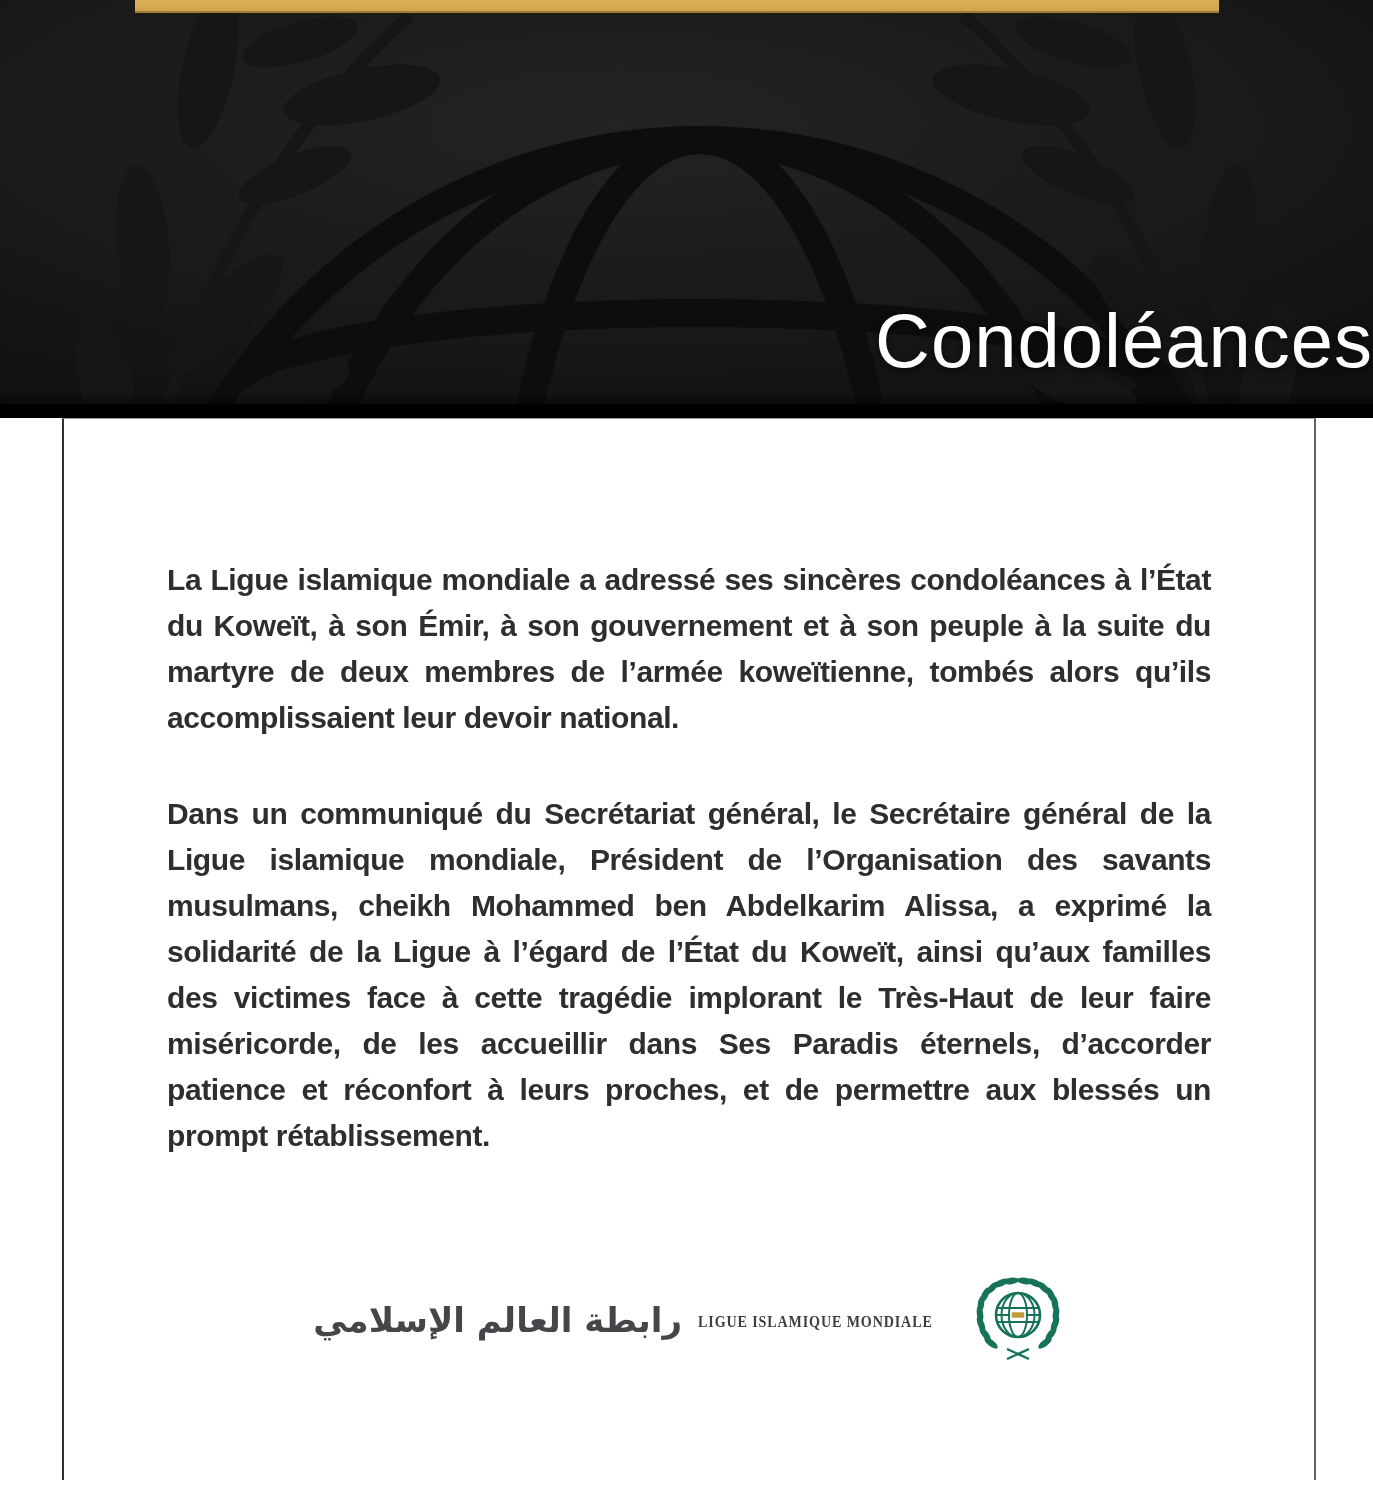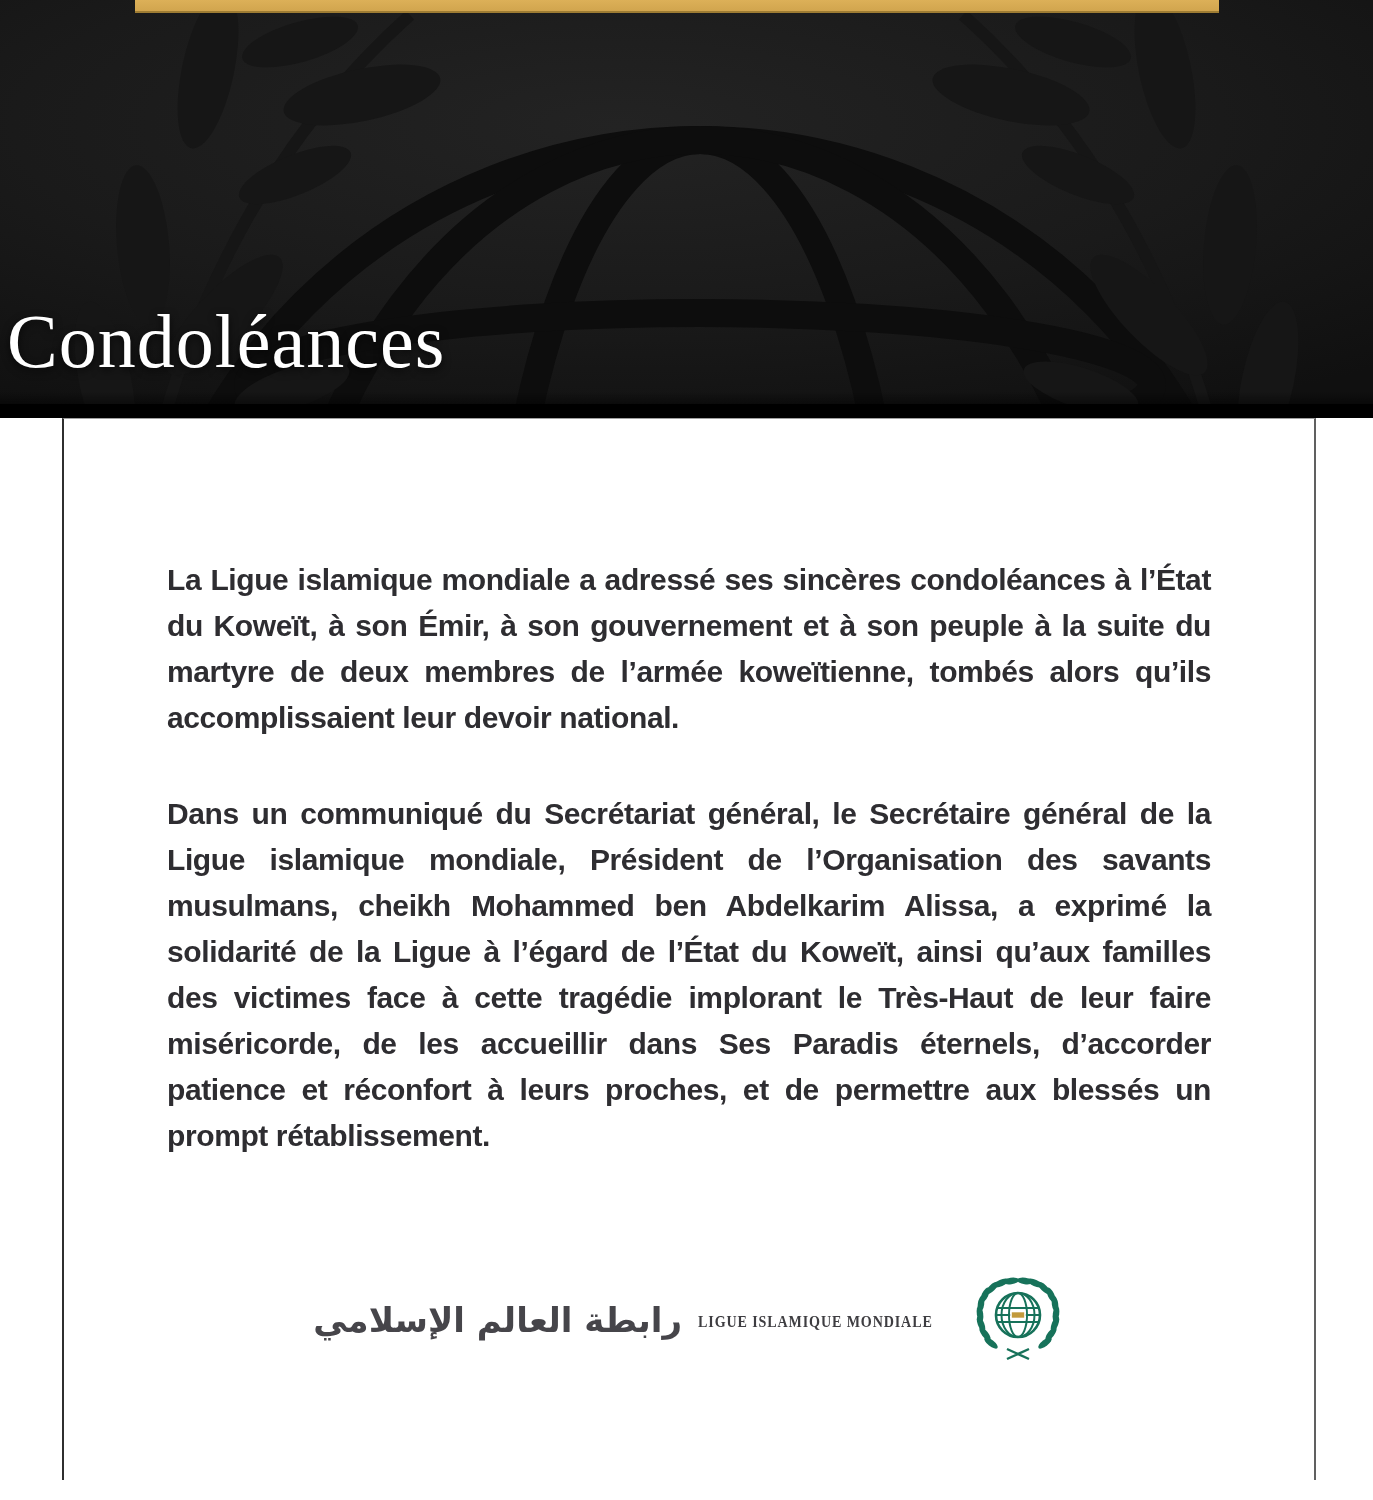--- a/index.html
+++ b/index.html
@@ -6,21 +6,21 @@
   .page{position:relative;width:1373px;height:1500px;overflow:hidden;background:#ffffff;
         font-family:"Liberation Sans",sans-serif;}
 
   
   .hero{position:absolute;left:0;top:0;width:1373px;height:418px;background:#151515;overflow:hidden;}
   .hero-art{position:absolute;left:0;top:0;width:1373px;height:418px;display:block;}
   .gold-bar{position:absolute;left:135px;top:0;width:1084px;height:11px;
             background:linear-gradient(#DCB058,var(--gold,#D1A54E));
             border-bottom:2px solid #9e7c33;z-index:3;}
   .hero-title{position:absolute;left:0;right:0;top:303px;margin:0;z-index:2;
-              text-align:left;color:#ffffff;font-family:Liberation Serif, serif;
+              text-align:right;color:#ffffff;font-family:Liberation Sans, sans-serif;
               font-weight:400;font-size:76px;line-height:1;letter-spacing:1px;
               text-shadow:0 3px 8px rgba(0,0,0,.65);padding-left:7px;}
 
   
   .card{position:absolute;left:62px;top:418px;width:1254px;height:1062px;background:#ffffff;
         border-left:2px solid #2f2f2f;border-right:2px solid #606060;border-top:1px solid #a0a0a0;
         box-sizing:border-box;padding:138px 103px 0 103px;}
   .body-text{margin:0 0 50px 0;color:var(--text,#2E2D31);
              font-size:30px;line-height:46px;font-weight:700;letter-spacing:-0.4px;
              text-align:justify;}

